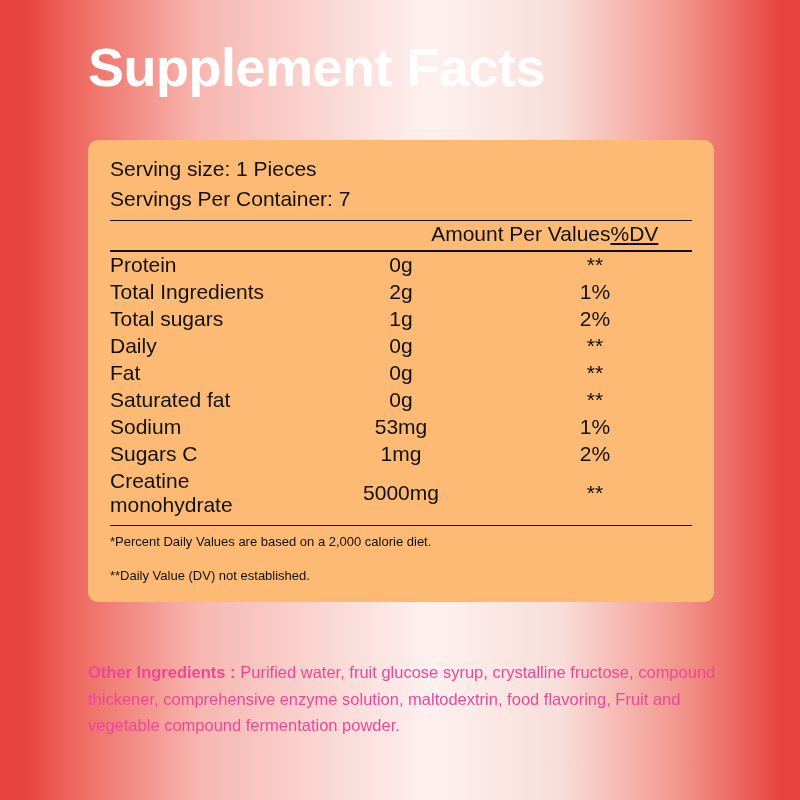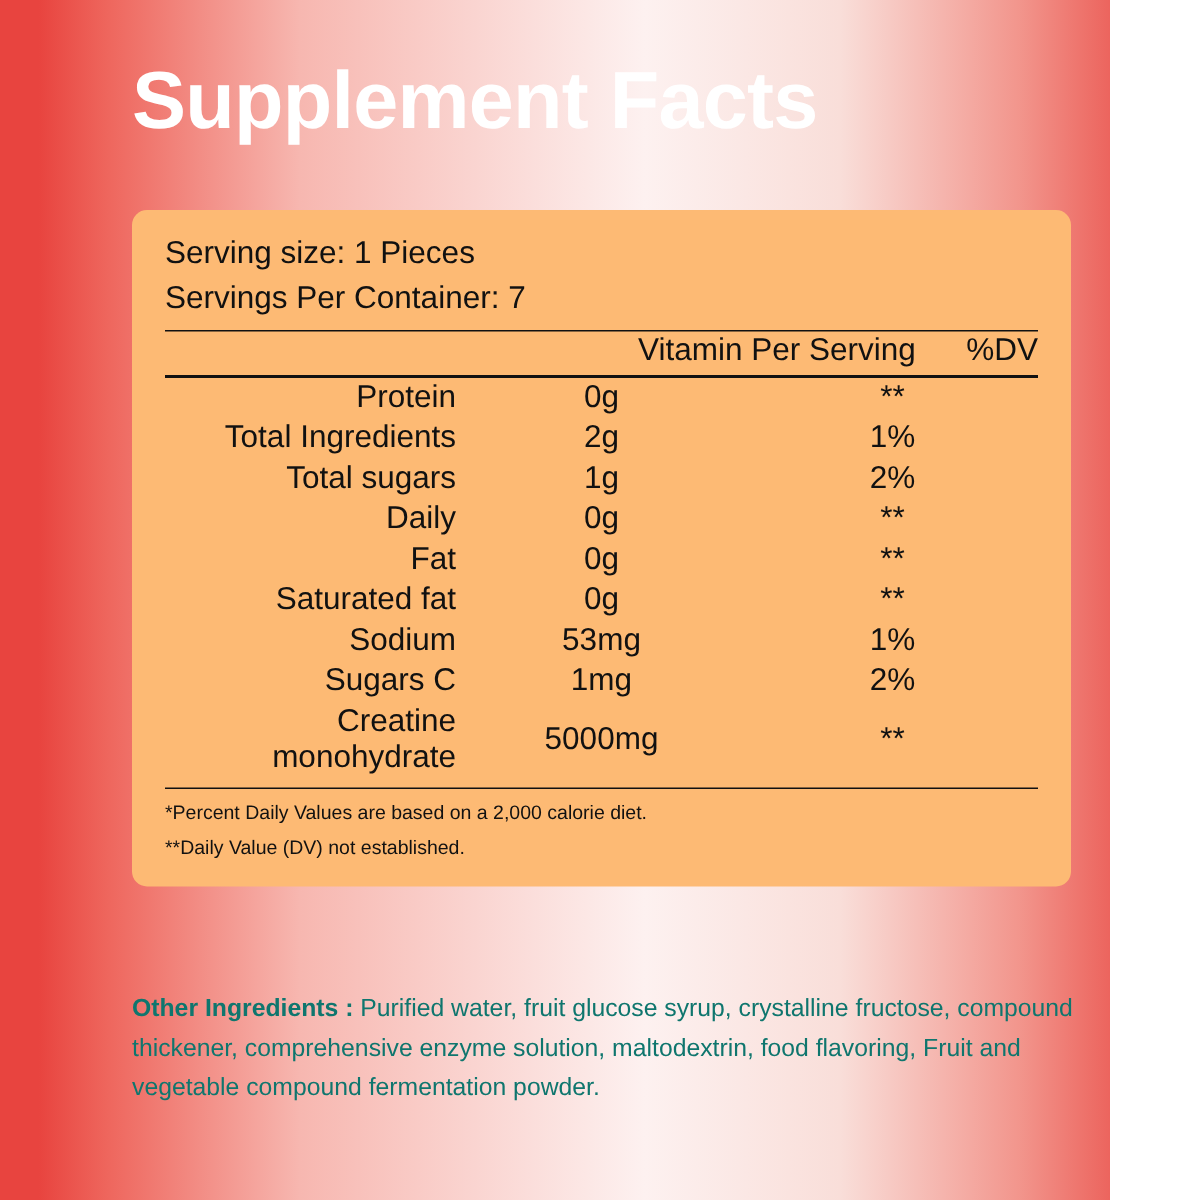--- a/index.html
+++ b/index.html
@@ -7,21 +7,21 @@
     padding: 0;
   }
   body {
     width: 800px;
     height: 800px;
     font-family: "Liberation Sans", sans-serif;
     overflow: hidden;
   }
   .page {
     position: relative;
-    width: 740px;
+    width: 800px;
     height: 800px;
     background: linear-gradient(100deg, #f2araab 0%, #e8443f 0%, #e8443f 4%, #ef6a60 18%, #f7b3ab 42%, #fdeceb 60%, #fbd9d5 74%, #f08b82 88%, #e8443f 100%);
     box-sizing: border-box;
   }
   .bg-overlay {
     position: absolute;
     inset: 0;
     background:
       linear-gradient(90deg,
         #e8443f 0px, #e8443f 26px,
@@ -73,38 +73,38 @@
     table-layout: fixed;
   }
   table.facts th, table.facts td {
     font-size: 21px;
     color: #111111;
     font-weight: normal;
     padding: 1.5px 0;
   }
   th.col-name { width: 49%; }
   th.col-amount { width: 37%; text-align: right; font-weight: bold; font-size: 21px; }
-  th.col-dv { width: 14%; text-align: right; font-weight: bold; font-size: 21px; }
-  td.name { text-align: right; }
+  th.col-dv { width: 14%; text-align: left; font-weight: bold; font-size: 21px; text-decoration: underline; }
+  td.name { text-align: left; }
   td.amount { text-align: center; padding-right: 4px; }
   td.dv { text-align: center; }
   .head-row th { padding-bottom: 5px; }
   .footnote {
     font-size: 13px;
     color: #111111;
     line-height: 1.45;
     margin-top: 7px;
   }
   .other {
     position: absolute;
     left: 88px;
     top: 659px;
     width: 640px;
     font-size: 16.5px;
-    color: #0f766e;
+    color: #ec4899;
     line-height: 1.62;
   }
   .other b { font-weight: bold; }
 </style>
 </head>
 <body>
 
 <div class="page">
   <div class="bg-overlay"></div>
 
@@ -113,21 +113,21 @@
   <div class="panel">
     <div class="serving-line">Serving size: 1 Pieces</div>
     <div class="serving-line">Servings Per Container: 7</div>
 
     <div class="rule-thin"></div>
 
     <table class="facts">
       <thead>
         <tr class="head-row">
           <th class="col-name"></th>
-          <th class="col-amount">Vitamin Per Serving</th>
+          <th class="col-amount">Amount Per Values</th>
           <th class="col-dv">%DV</th>
         </tr>
       </thead>
     </table>
 
     <div class="rule-mid"></div>
 
     <table class="facts">
       <tbody>
         <tr>
@@ -174,20 +174,20 @@
           <td class="name">Creatine monohydrate</td>
           <td class="amount">5000mg</td>
           <td class="dv">**</td>
         </tr>
       </tbody>
     </table>
 
     <div class="rule-thin"></div>
 
     <div class="footnote">*Percent Daily Values are based on a 2,000 calorie diet.</div>
-    <div class="footnote" style="margin-top:5px">**Daily Value (DV) not established.</div>
+    <div class="footnote" style="margin-top:16px">**Daily Value (DV) not established.</div>
   </div>
 
   <div class="other">
     <b>Other Ingredients :</b>
     <span>Purified water, fruit glucose syrup, crystalline fructose, compound thickener, comprehensive enzyme solution, maltodextrin, food flavoring, Fruit and vegetable compound fermentation powder.</span>
   </div>
 </div>
 
 </body></html>

